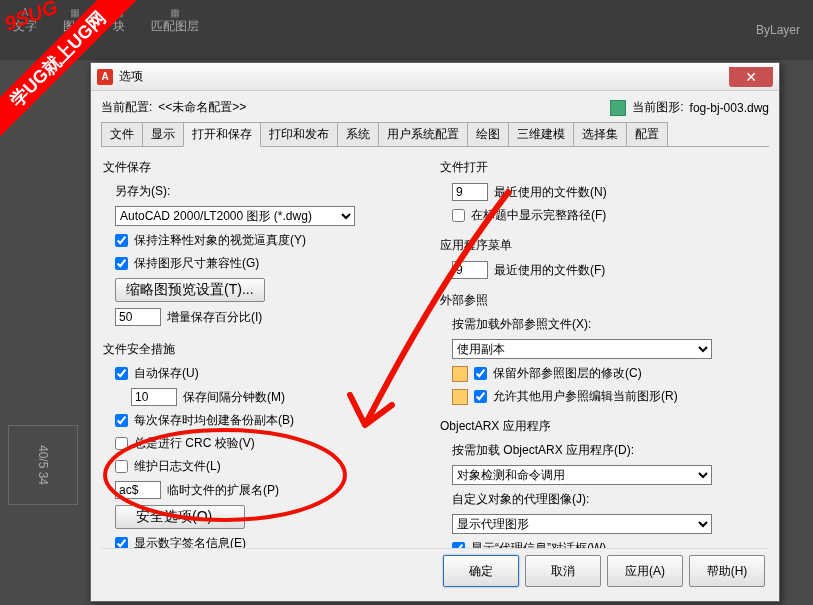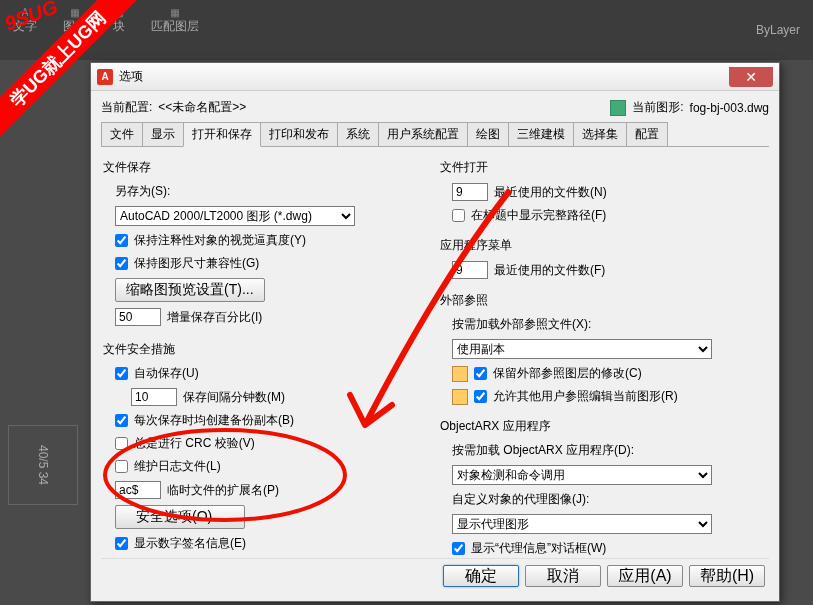--- a/index.html
+++ b/index.html
@@ -35,21 +35,21 @@
 
 .group-label { font-size: 12px; margin-top: 4px; margin-bottom: 2px; }
 .row { display: flex; align-items: center; gap: 6px; margin: 1px 0 1px 12px; font-size: 12px; }
 .row input[type=text] { border: 1px solid #7a7a7a; padding: 1px 3px; font-size: 12px; height: 18px; background:#fff;}
 .row input[type=checkbox] { width: 13px; height: 13px; }
 .row select { border: 1px solid #7a7a7a; font-size: 12px; height: 20px; background:#fff;}
 .btn-small { border: 1px solid #888; background: linear-gradient(#fdfdfd,#e0e0e0); padding: 2px 10px; font-size: 14px; cursor:pointer; border-radius:2px;}
 .small-icon { width:16px; height:16px; background:#fc6; border:1px solid #b84; display:inline-block;}
 
 .footer { display: flex; justify-content: flex-end; gap: 6px; padding: 6px 4px; border-top:1px solid #ddd; margin-top:auto;}
-.footer button { width: 76px; height: 22px; border: 1px solid #888; background: linear-gradient(#fdfdfd,#e0e0e0); font-size: 16px; cursor:pointer; border-radius:2px;}
+.footer button { width: 76px; height: 32px; border: 1px solid #888; background: linear-gradient(#fdfdfd,#e0e0e0); font-size: 12px; cursor:pointer; border-radius:2px;}
 .footer button.primary { border-color:#2e6db0; box-shadow: 0 0 2px #5aa0e0;}
 svg.annot-svg { position:absolute; top:0; left:0; width:813px; height:605px; pointer-events:none; z-index:3;}
 
 
 .ruler { position:absolute; left: 8px; top: 425px; width: 70px; height: 80px; border:1px solid #666; color:#aaa; font-size:9px; display:flex; align-items:center; justify-content:center; writing-mode: vertical-rl;}
 </style>
 </head>
 <body>
 
 <div class="bg-ribbon">

